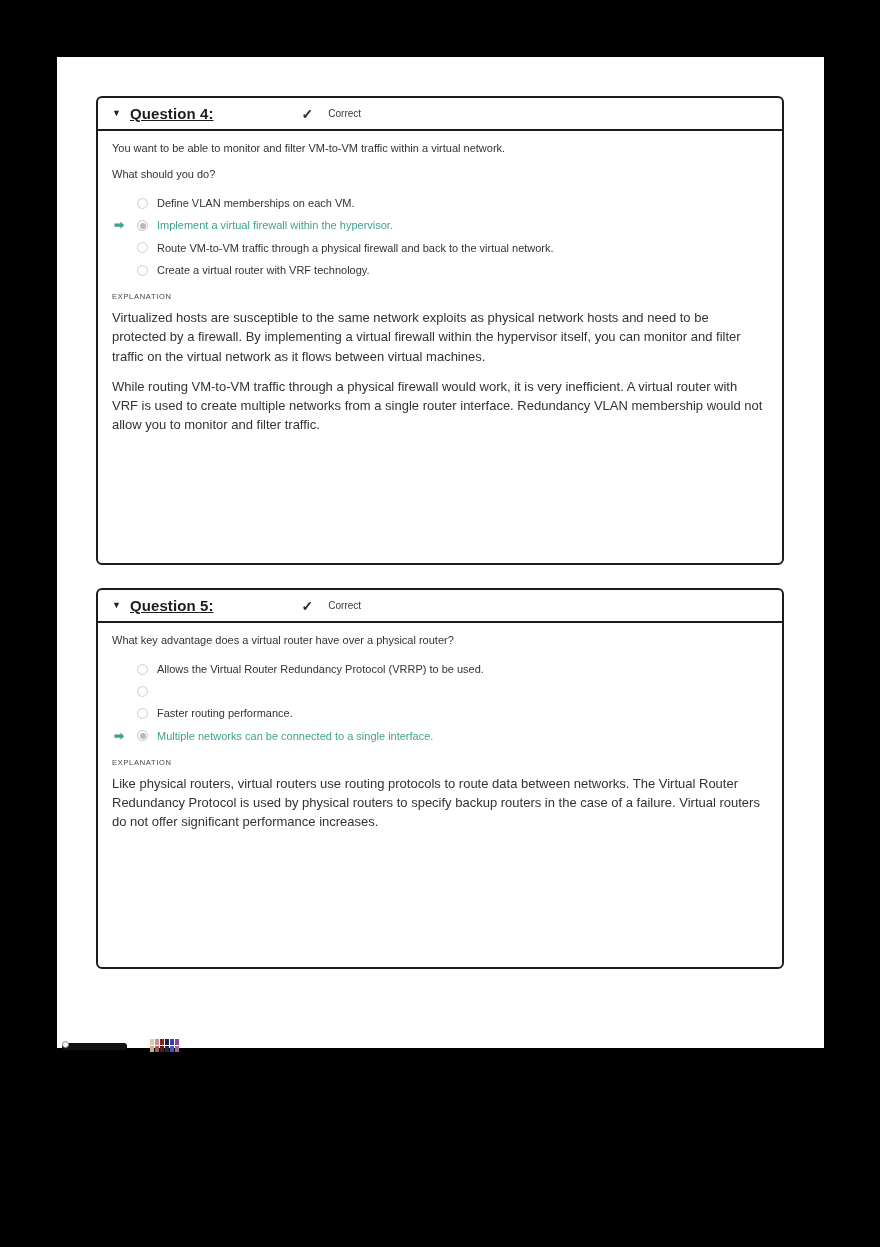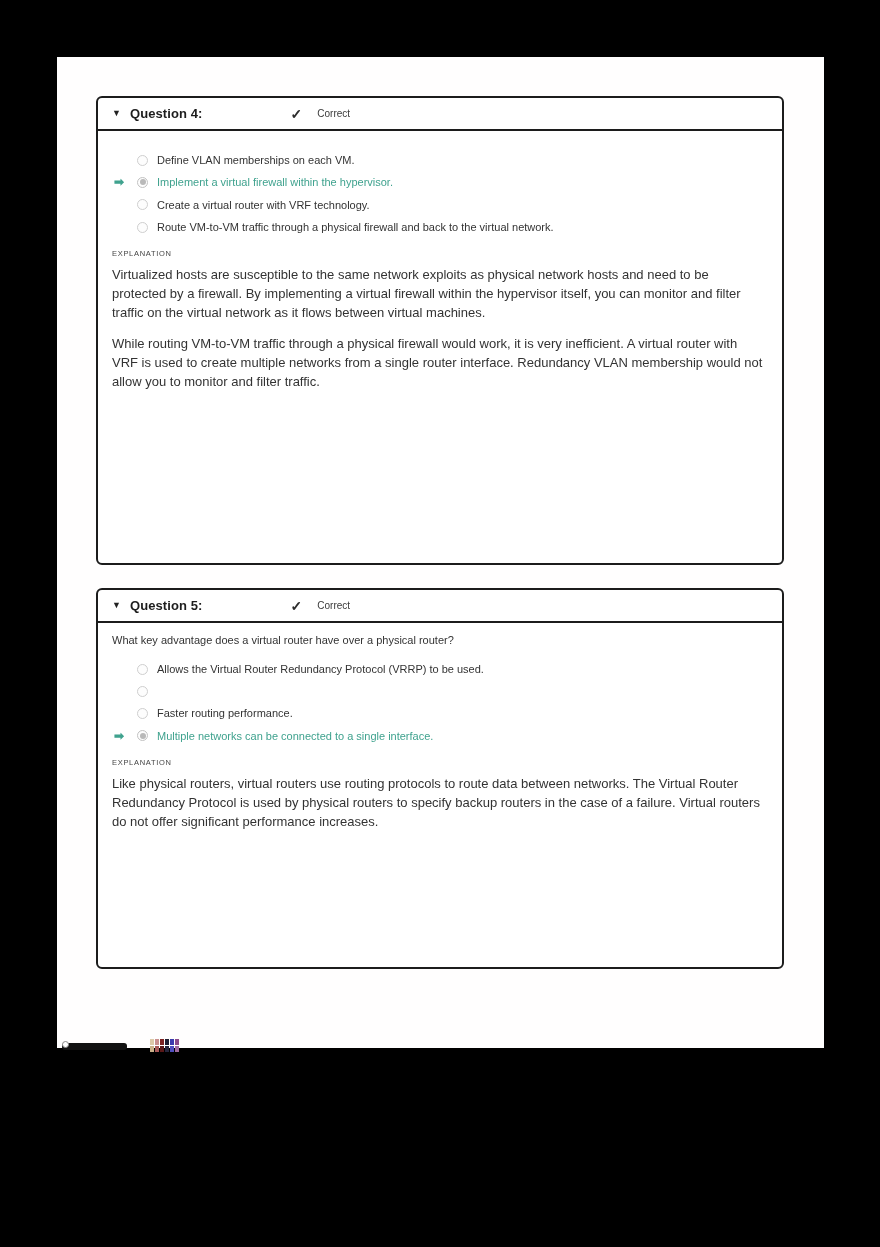--- a/index.html
+++ b/index.html
@@ -25,21 +25,21 @@
   .qcard.q4 { top: 39px; height: 469px; }
   .qcard.q5 { top: 531px; height: 381px; }
   .qheader {
     display: flex; align-items: center;
     height: 33px;
     border-bottom: 2px solid #1c1c1c;
     padding: 0 14px;
     cursor: pointer;
   }
   .tri { font-size: 9px; color: #222; margin-right: 9px; line-height: 1; }
-  .qtitle { font-size: 13px; font-weight: bold; color: #1d1d1d; letter-spacing: 0.1px; }
+  .qtitle { font-size: 15px; font-weight: bold; color: #1d1d1d; letter-spacing: 0.1px; text-decoration: underline; }
   .status { display: flex; align-items: center; margin-left: 88px; }
   .check { font-size: 14px; font-weight: bold; color: #2b2b2b; margin-right: 15px; line-height: 1; }
   .status-label { font-size: 10px; color: #3a3a3a; }
   .qbody { padding: 9px 14px 0 14px; }
   .prompt p { margin: 0 0 9px 0; font-size: 11px; color: #333; line-height: 1.55; }
   .options { margin: 13px 0 4px 25px; }
   .opt { position: relative; display: flex; align-items: center; margin-bottom: 8px; min-height: 14px; }
   .radio {
     width: 11px; height: 11px; flex: none;
     border: 1.5px solid #cfcfcf; border-radius: 50%;
@@ -88,37 +88,41 @@
   <div class="qcard q4">
     <div class="qheader">
       <span class="tri">▼</span>
       <span class="qtitle">Question 4:</span>
       <span class="status">
         <span class="check">✓</span>
         <span class="status-label">Correct</span>
       </span>
     </div>
     <div class="qbody">
+      <div class="prompt">
+        <p>You want to be able to monitor and filter VM-to-VM traffic within a virtual network.</p>
+        <p>What should you do?</p>
+      </div>
       <div class="options">
         <div class="opt">
           <span class="radio"></span>
           <span class="opt-label">Define VLAN memberships on each VM.</span>
         </div>
         <div class="opt selected correct">
           <span class="arrow">➡</span>
           <span class="radio"></span>
           <span class="opt-label">Implement a virtual firewall within the hypervisor.</span>
         </div>
         <div class="opt">
           <span class="radio"></span>
-          <span class="opt-label">Create a virtual router with VRF technology.</span>
+          <span class="opt-label">Route VM-to-VM traffic through a physical firewall and back to the virtual network.</span>
         </div>
         <div class="opt">
           <span class="radio"></span>
-          <span class="opt-label">Route VM-to-VM traffic through a physical firewall and back to the virtual network.</span>
+          <span class="opt-label">Create a virtual router with VRF technology.</span>
         </div>
       </div>
       <div class="expl-label">EXPLANATION</div>
       <div class="expl">
         <p>Virtualized hosts are susceptible to the same network exploits as physical network hosts and need to be protected by a firewall. By implementing a virtual firewall within the hypervisor itself, you can monitor and filter traffic on the virtual network as it flows between virtual machines.</p>
         <p>While routing VM-to-VM traffic through a physical firewall would work, it is very inefficient. A virtual router with VRF is used to create multiple networks from a single router interface. Redundancy VLAN membership would not allow you to monitor and filter traffic.</p>
       </div>
     </div>
   </div>
 

